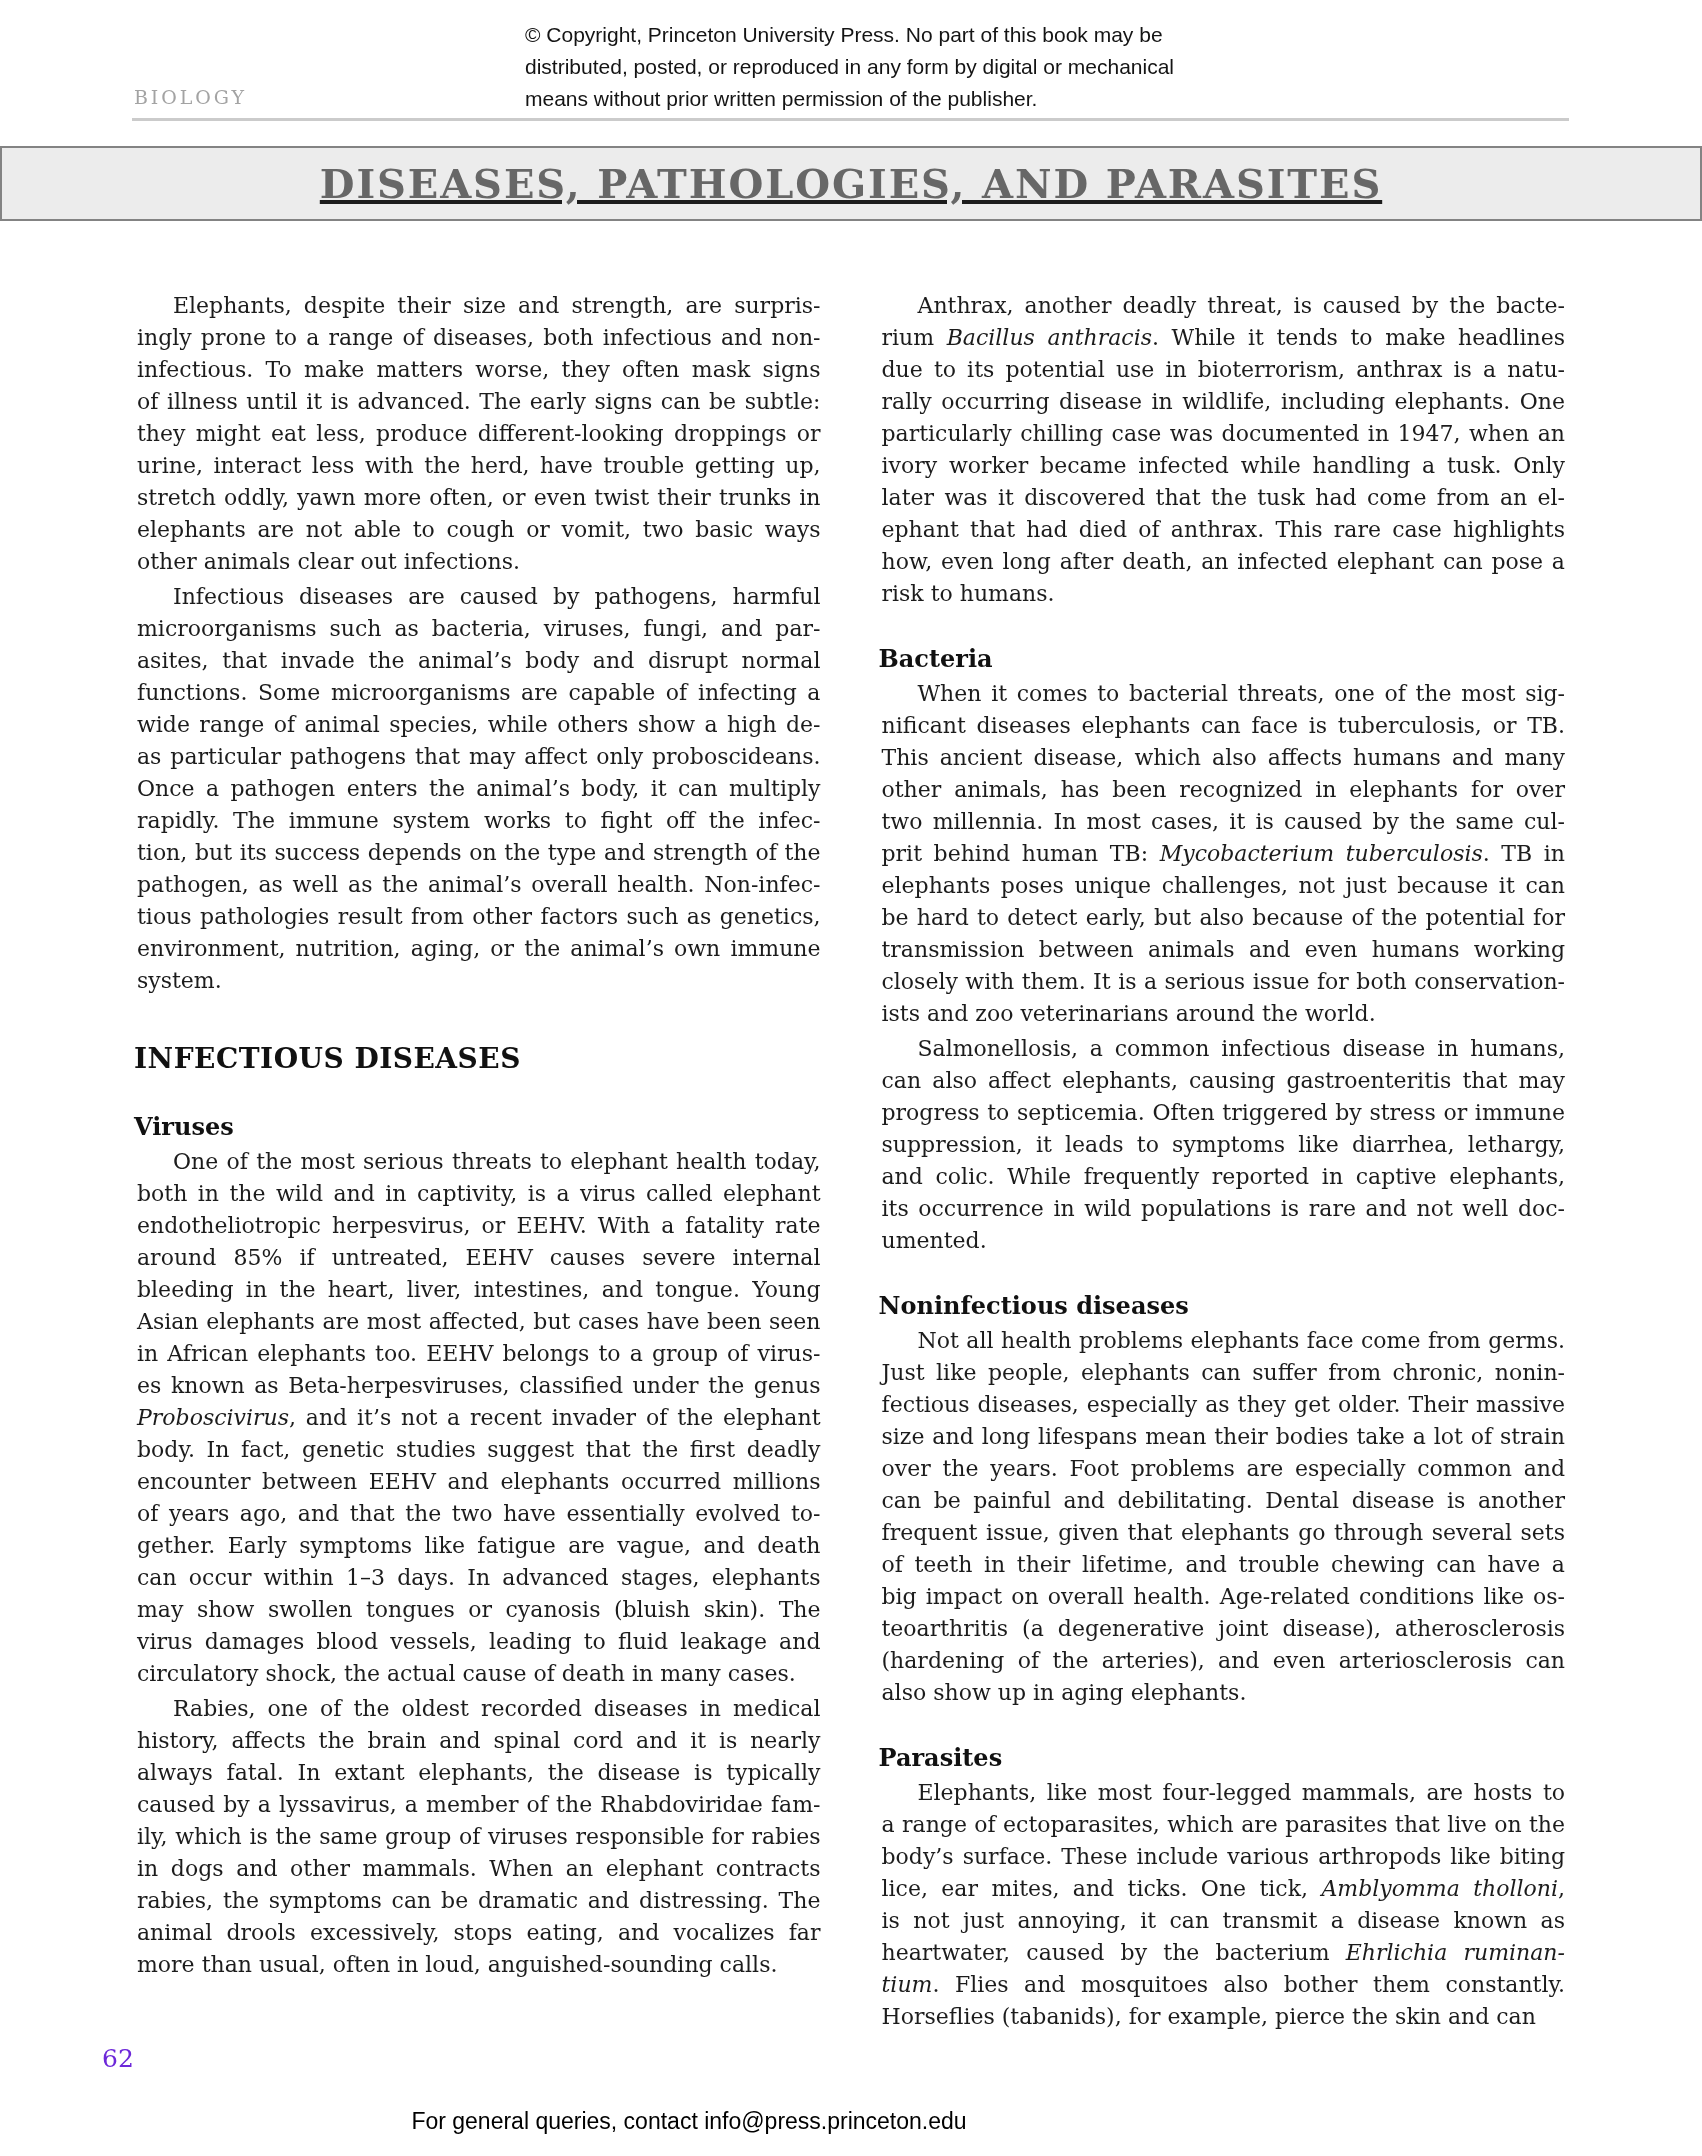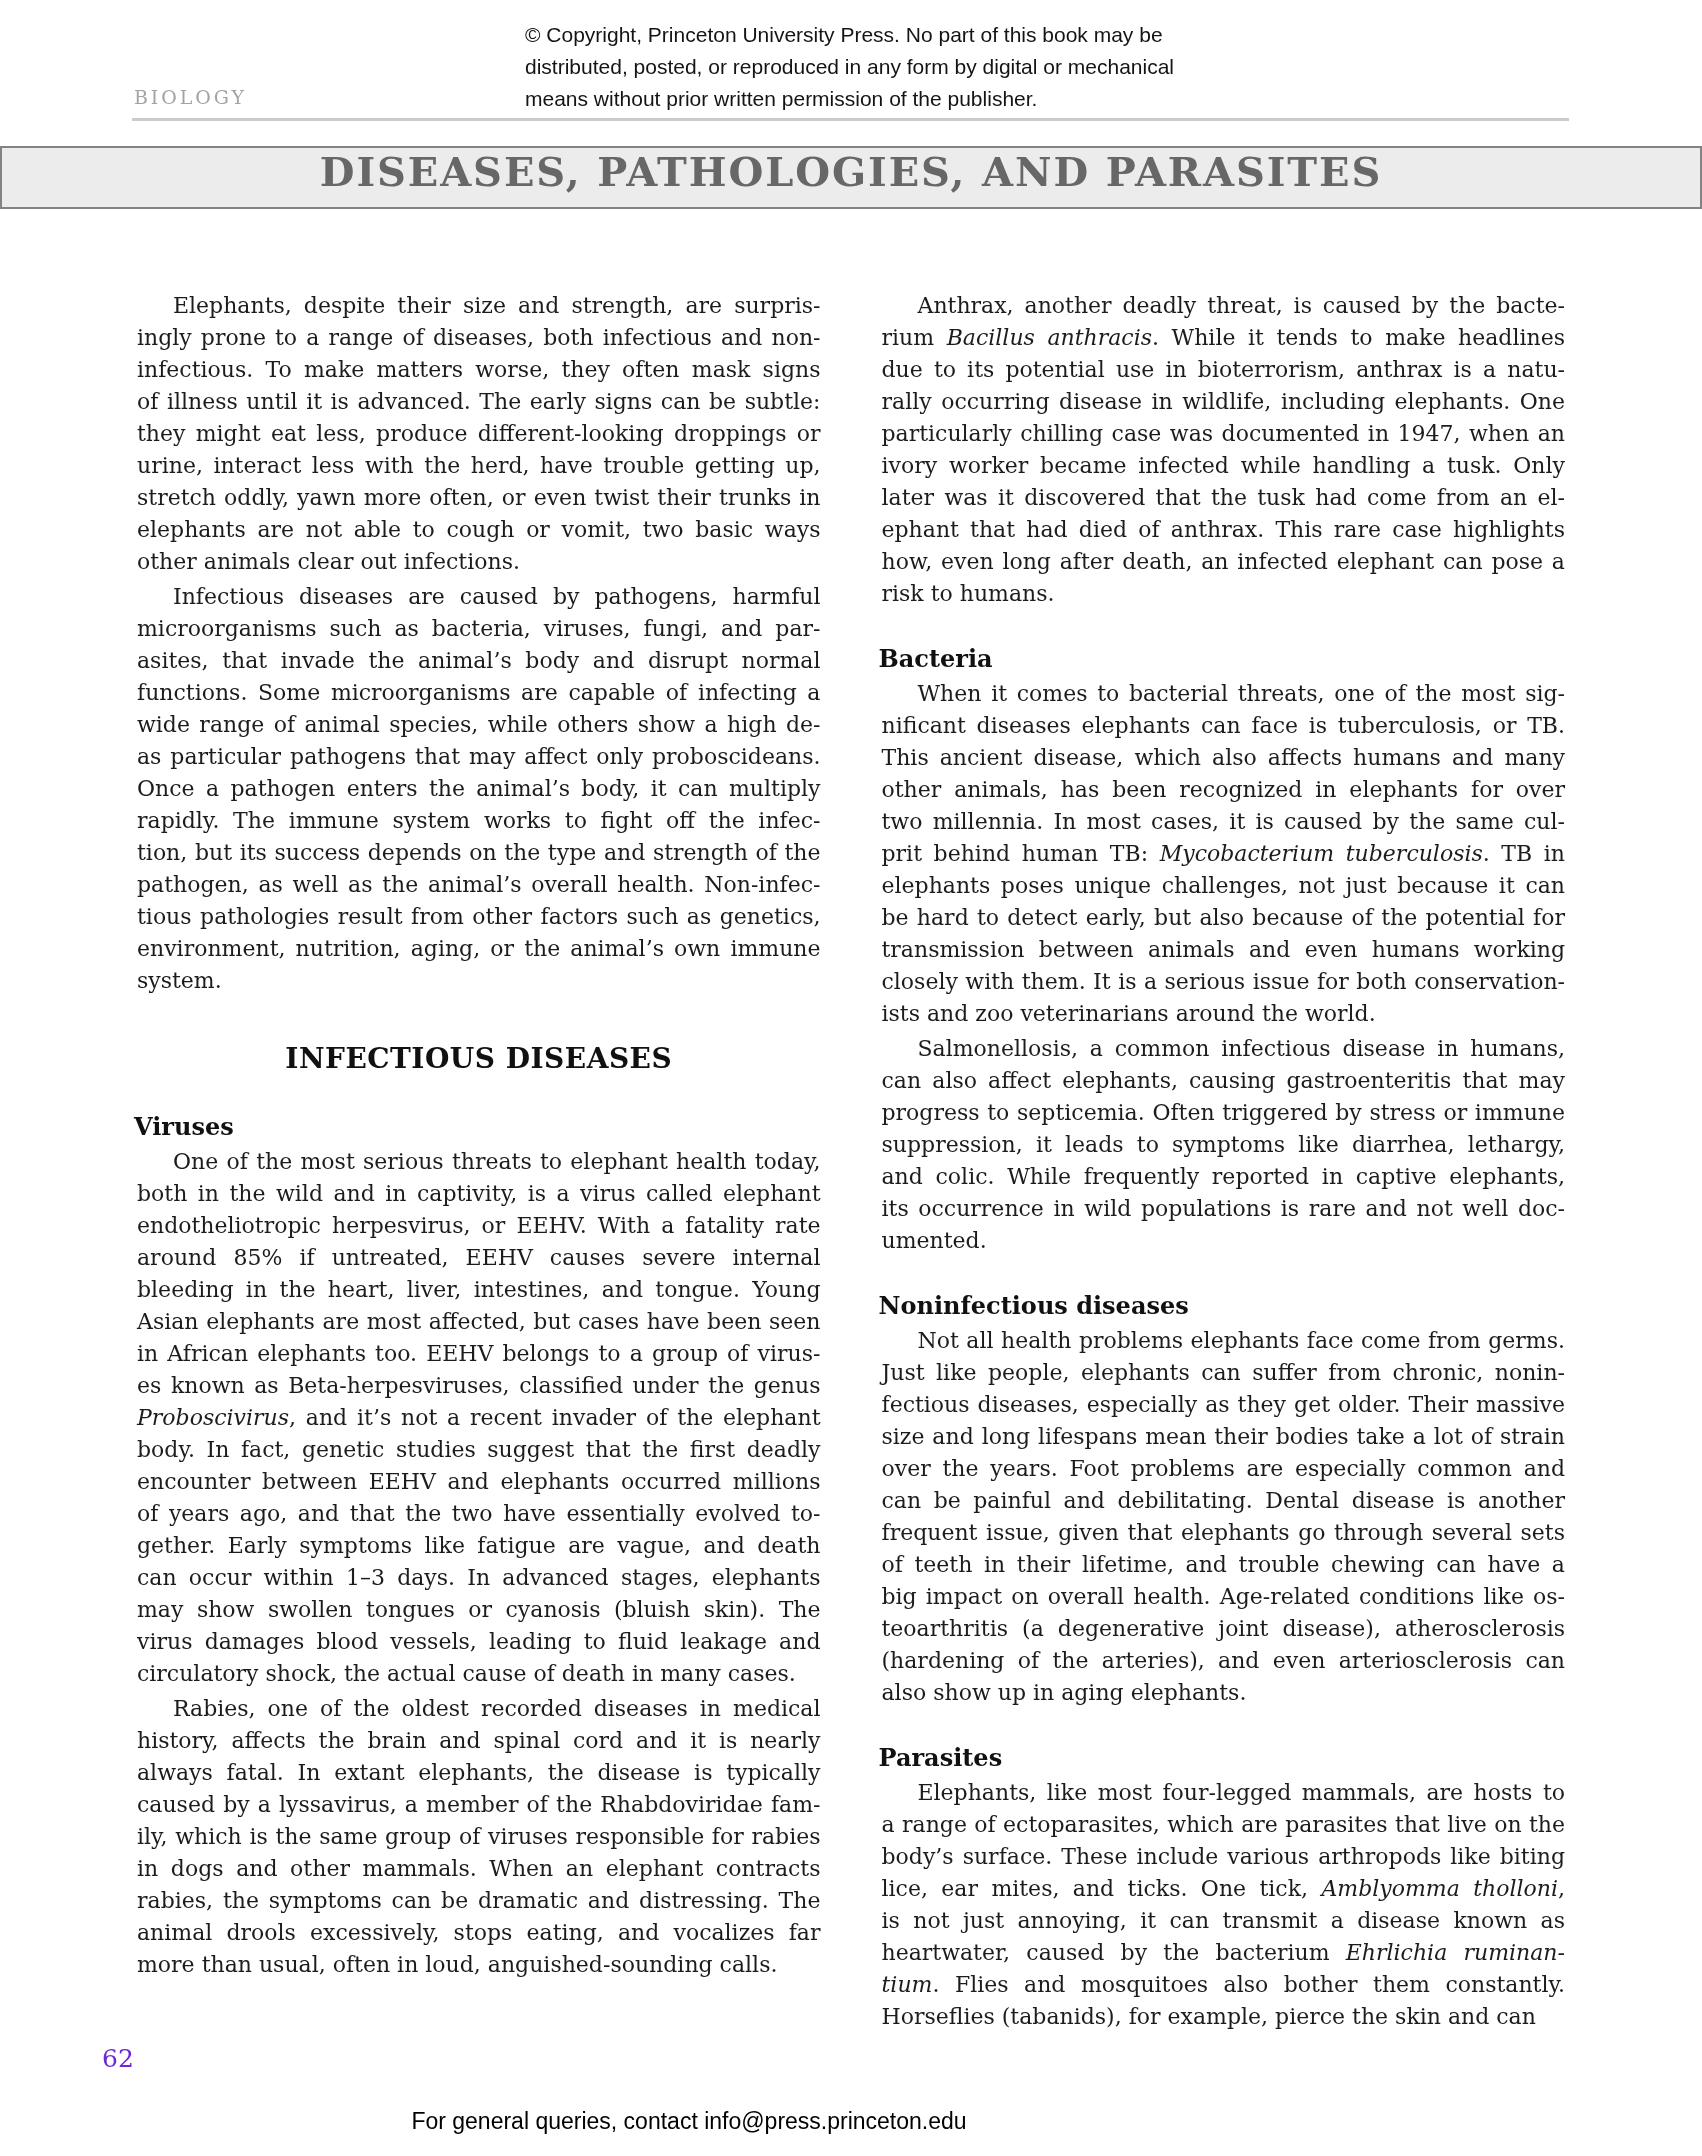--- a/index.html
+++ b/index.html
@@ -37,26 +37,28 @@
     top: 118px;
     width: 1437px;
     height: 2.9px;
     background: #cbcbcb;
   }
   .title-banner {
     position: absolute;
     left: 0;
     top: 146px;
     width: 1702px;
-    height: 63px;
+    height: 75px;
     box-sizing: border-box;
     background: #ececec;
     border: 2.9px solid #838383;
     display: flex;
+    align-items: center;
     justify-content: center;
+    text-decoration: underline;
   }
   .title-banner .chapter-title {
     font-size: 40px;
     font-weight: bold;
     letter-spacing: 1.9px;
     color: #676767;
     white-space: nowrap;
   }
 
   
@@ -77,21 +79,21 @@
     text-align: justify;
     text-align-last: justify;
     white-space: nowrap;
     overflow: visible;
   }
   .line.lastline { text-align-last: left; }
   .line.indent { text-indent: 36px; }
   .line i { font-style: italic; }
 
   .section-heading {
-    text-align: center;
+    text-align: left;
     font-weight: bold;
     font-size: 28px;
     line-height: 38px;
     letter-spacing: 0.5px;
     margin-top: 43px;
     margin-bottom: 12px;
     color: #111111;
   }
   .subheading {
     font-weight: bold;

